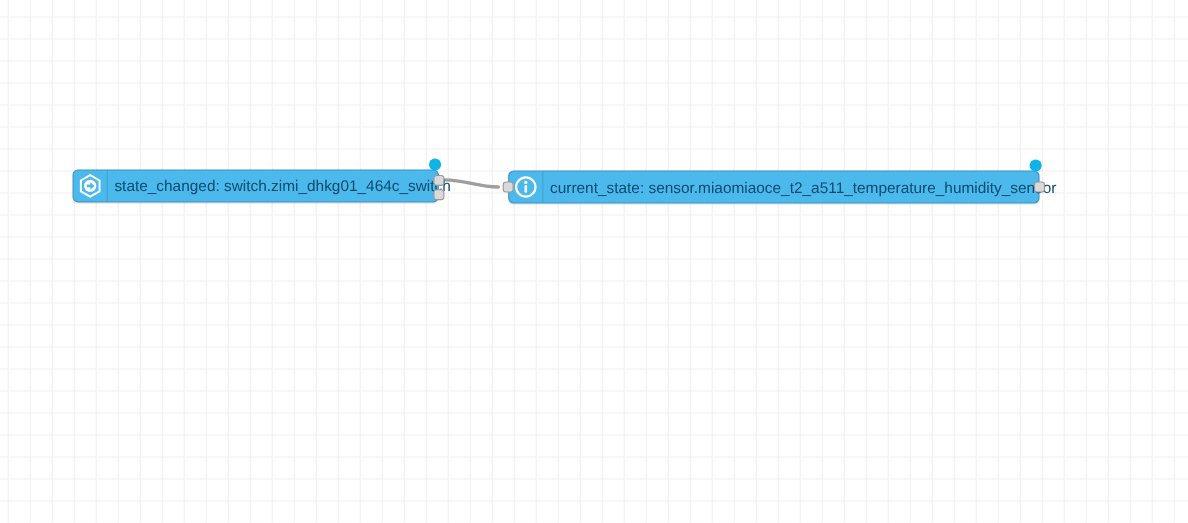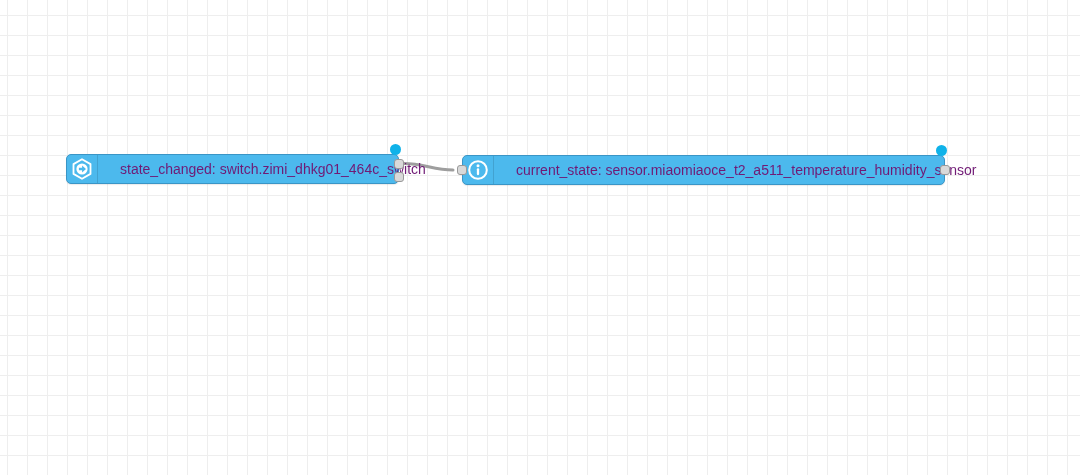--- a/index.html
+++ b/index.html
@@ -54,24 +54,23 @@
     display: flex;
     align-items: center;
     justify-content: center;
     border-right: 1px solid rgba(0,0,0,0.12);
   }
   .node-label {
     flex: 1;
     text-align: center;
     line-height: 28px;
     font-size: 14px;
-    color: #701a75;
+    color: #0c4a6e;
     white-space: nowrap;
     padding: 0 6px;
-    margin-left: 16px;
   }
   .port {
     position: absolute;
     width: 10px;
     height: 10px;
     box-sizing: border-box;
     background: #d9d9d9;
     border: 1px solid #999999;
     border-radius: 3px;
     z-index: 3;

